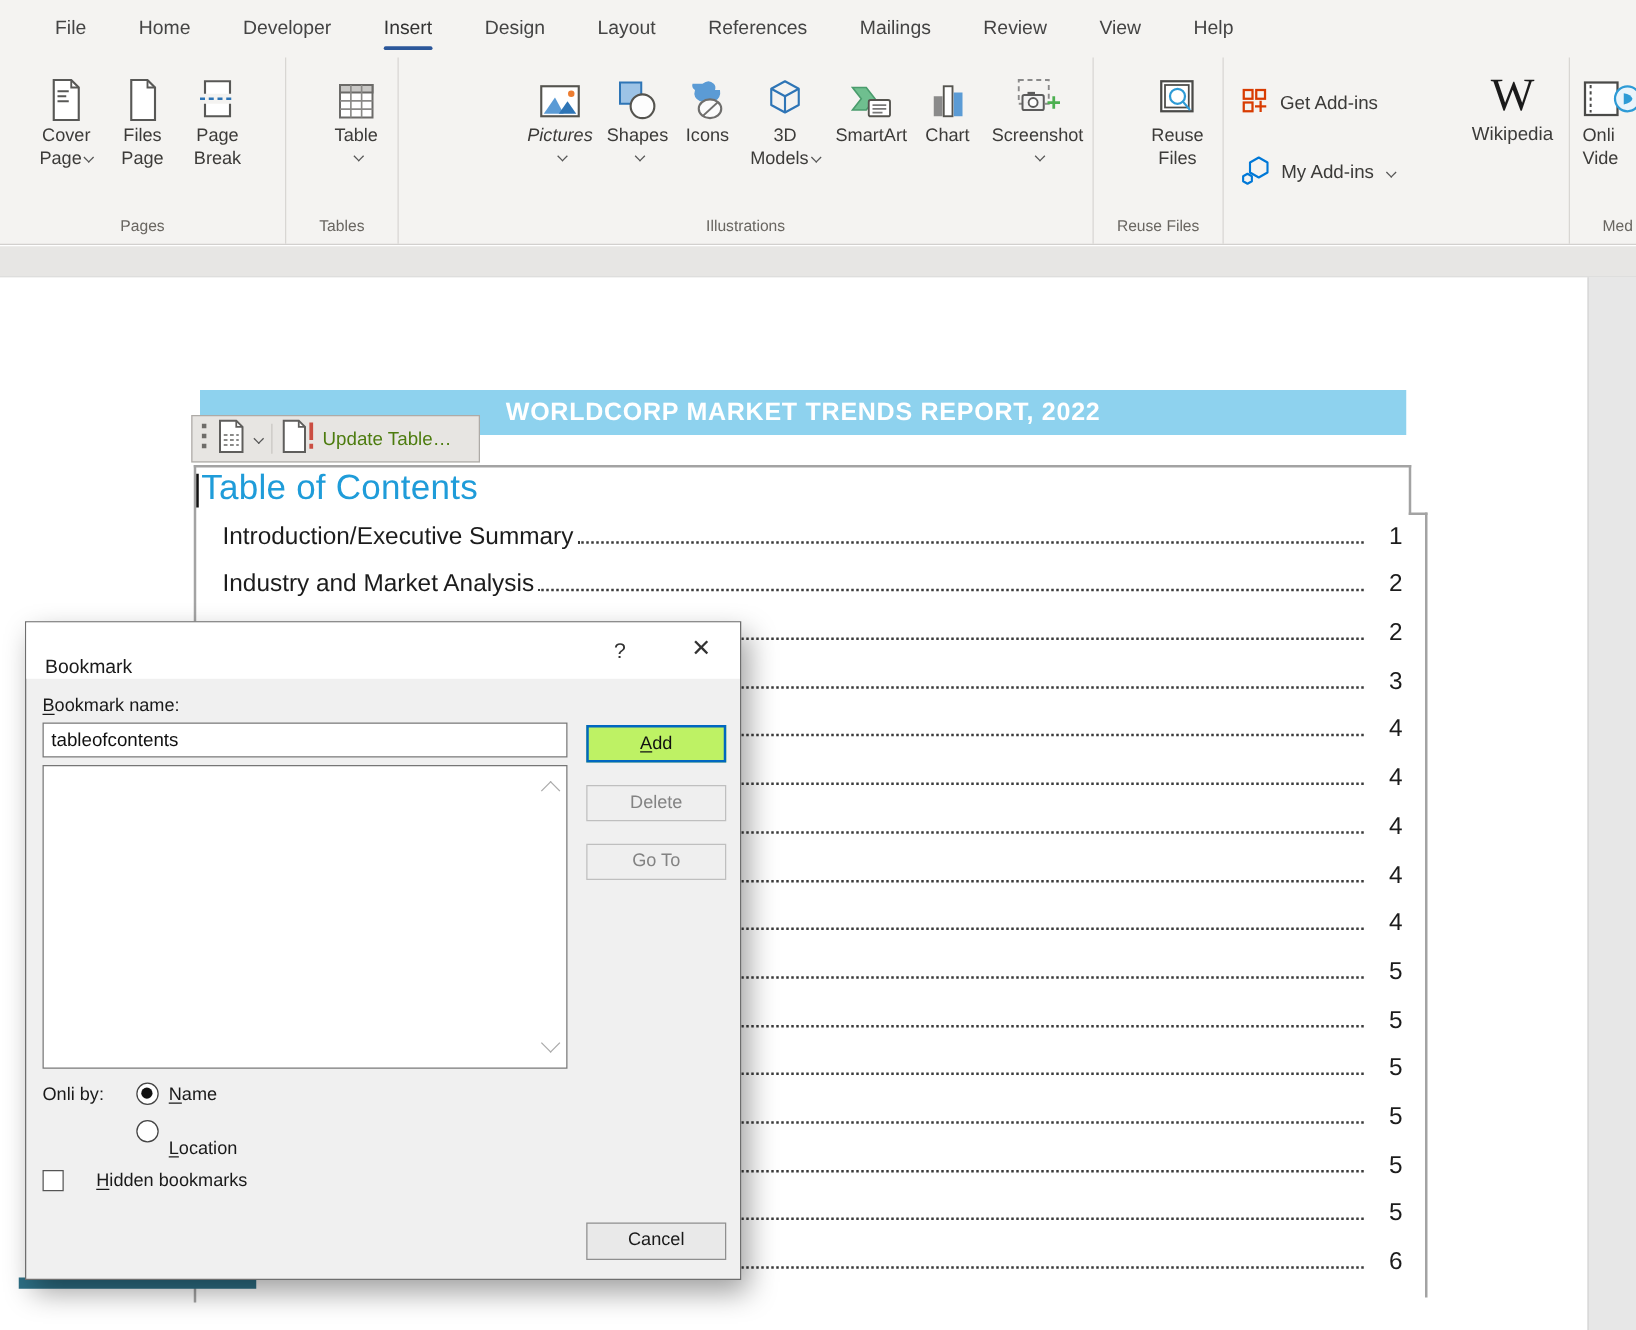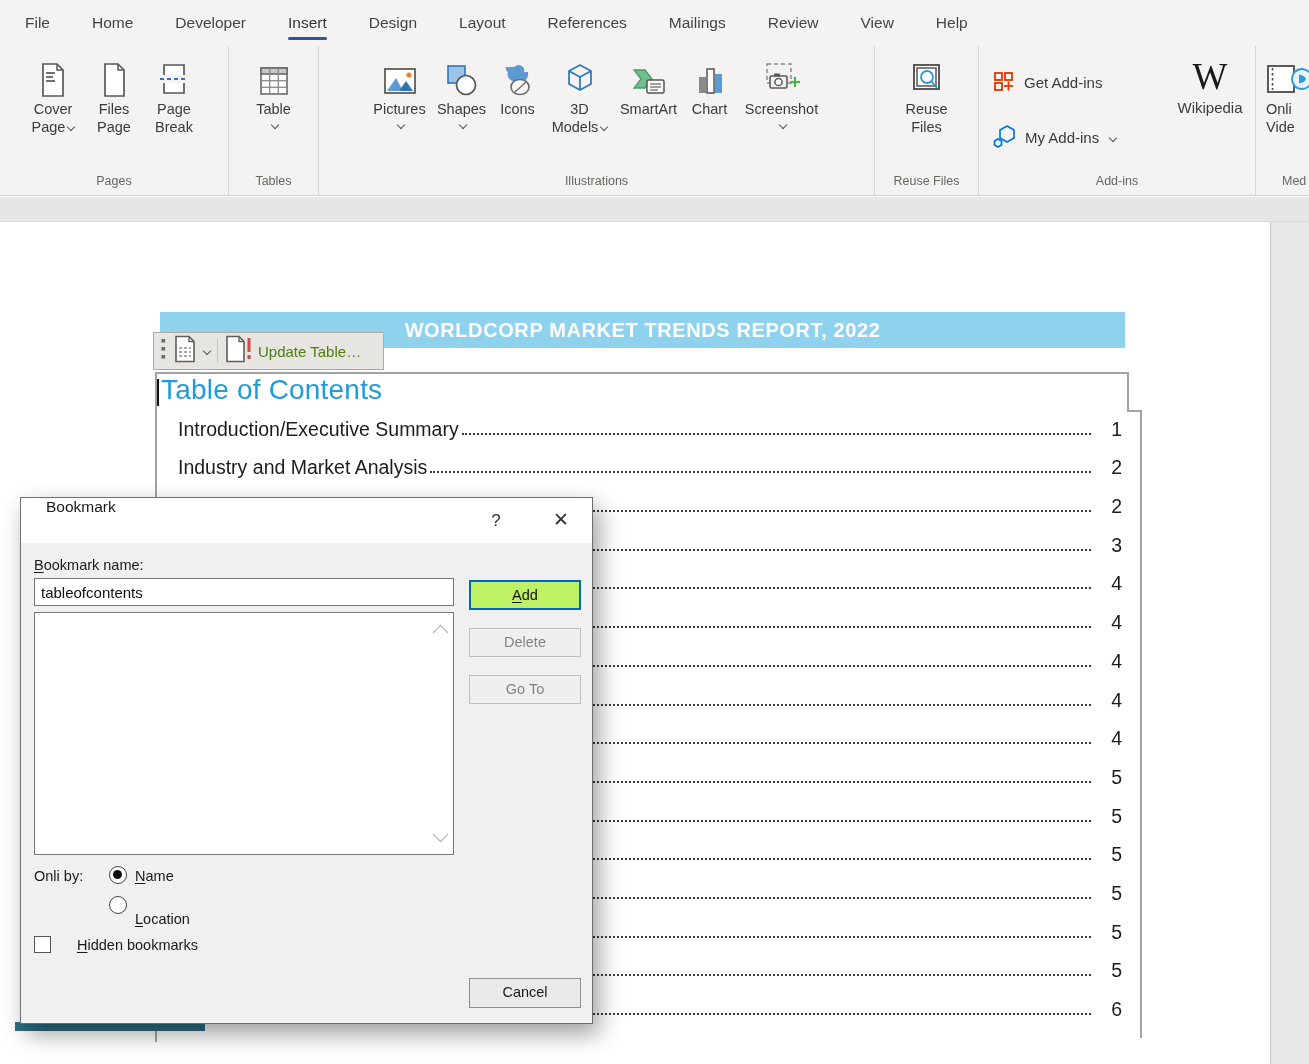--- a/index.html
+++ b/index.html
@@ -2,27 +2,27 @@
 <html><head>
 <meta charset="utf-8">
 <style>
   * { margin:0; padding:0; box-sizing:border-box; }
   html,body { width:1309px; height:1064px; overflow:hidden; }
   body { font-family:"Liberation Sans", sans-serif; background:#fff; position:relative; }
   u { text-decoration:underline; text-underline-offset:2px; }
 
   
   .ribbon { position:absolute; top:0; left:0; width:1309px; height:196px; background:#f4f3f1; border-bottom:1px solid #d2d0ce; z-index:20; }
-  .tabs { height:45px; display:flex; align-items:center; padding-left:25px; gap:42px; }
+  .tabs { height:45px; display:flex; align-items:center; padding-left:44px; gap:42px; }
   .tab { font-size:15.5px; color:#444; height:45px; display:flex; align-items:center; position:relative; white-space:nowrap; cursor:pointer; }
   .tab.active { color:#333; }
   .tab.active::after { content:""; position:absolute; left:0; right:0; bottom:5px; height:3.5px; background:#2b579a; border-radius:2px; }
   .groups { position:absolute; top:46px; left:0; height:149px; display:flex; width:1309px; }
   .rgroup { display:flex; flex-direction:column; border-right:1px solid #d8d6d3; height:100%; }
-  .rbtns { flex:1; display:flex; justify-content:center; gap:2px; padding-top:3px; }
+  .rbtns { flex:1; display:flex; justify-content:flex-end; gap:2px; padding-top:3px; }
   .rglabel { height:23px; line-height:19px; text-align:center; font-size:12.5px; color:#696661; white-space:nowrap; }
   .rbtn { display:flex; flex-direction:column; align-items:center; padding-top:4px; cursor:pointer; }
   .ric { height:48px; display:flex; align-items:flex-end; justify-content:center; padding-bottom:2px; }
   .rlbl { font-size:14.5px; color:#3c3b39; line-height:17.5px; text-align:center; white-space:nowrap; }
   .chv { display:inline-block; width:6px; height:6px; border-right:1.5px solid #555; border-bottom:1.5px solid #555; transform:rotate(45deg); margin-left:3px; vertical-align:2px; }
   .chv-row { height:13px; display:flex; align-items:flex-start; justify-content:center; padding-top:3px; }
   .stacked { display:flex; flex-direction:column; padding-top:20px; gap:17px; }
   .sbtn { display:flex; align-items:center; gap:8px; height:27px; font-size:15px; color:#3c3b39; cursor:pointer; white-space:nowrap; }
   .wiki-w { font-family:"Liberation Serif", serif; font-size:37px; color:#1a1a1a; line-height:40px; }
   .media-group { flex:1; overflow:hidden; border-right:none !important; }
@@ -51,21 +51,21 @@
   .toc-row { height:38.7px; display:flex; align-items:flex-end; padding-bottom:7px; }
   .toc-title { font-size:19.5px; color:#1c1c1c; line-height:20px; white-space:nowrap; }
   .leader { flex:1; border-bottom:2.6px dotted #3b3b3b; margin:0 5px 4px 3px; }
   .toc-page { font-size:19.5px; color:#1c1c1c; line-height:20px; width:26px; text-align:right; }
 
   .teal-bar { position:absolute; left:15px; top:1022px; width:190px; height:9px; background:#2d7086; z-index:4; }
 
   
   .dialog { position:absolute; left:20px; top:497px; width:573px; height:527px; background:#f0f0f0; border:1px solid #6e6e6e;
             box-shadow:6px 10px 22px rgba(0,0,0,0.38); z-index:10; }
-  .dlg-titlebar { height:45px; background:#fff; display:flex; align-items:flex-start; padding-left:25px; position:relative; }
+  .dlg-titlebar { height:45px; background:#fff; display:flex; align-items:flex-end; padding-left:15px; position:relative; }
   .dlg-title { font-size:15.5px; color:#1a1a1a; }
   .dlg-help { position:absolute; left:460px; top:0; width:30px; height:45px; text-align:center; line-height:45px; font-size:17px; color:#333; cursor:pointer; }
   .dlg-close { position:absolute; left:518px; top:0; width:44px; height:45px; text-align:center; line-height:43px; font-size:19px; color:#333; cursor:pointer; }
   .dlg-label { position:absolute; font-size:14.5px; color:#1a1a1a; }
   .dlg-input { position:absolute; left:13px; top:80px; width:420px; height:28px; border:1px solid #767676; background:#fff;
                font-family:"Liberation Sans",sans-serif; font-size:15px; color:#111; padding:0 6px; outline:none; }
   .dlg-btn { position:absolute; left:448px; width:112px; height:29px; font-family:"Liberation Sans",sans-serif; font-size:14.5px;
              text-align:center; line-height:27px; cursor:pointer; }
   .btn-add { top:82px; height:30px; background:#bef264; border:2px solid #0067c0; color:#111; line-height:26px; }
   .btn-disabled { background:#efefef; border:1px solid #bfbfbf; color:#838383; cursor:default; }
@@ -159,21 +159,21 @@
           <div class="chv-row">
               <span class="chv"></span>
             </div>
         </div>
       </div>
       <div class="rglabel">Tables</div>
     </div>
 
     <div class="rgroup" style="width:556px;">
       <div class="rbtns">
-        <div class="rbtn" style="width:64px;">
+        <div class="rbtn" style="width:64px;font-style:italic;">
           <div class="ric">
             <svg width="38" height="34" viewBox="0 0 38 34">
                 <rect x="4" y="4" width="30" height="24" fill="#fff" stroke="#55544f" stroke-width="1.7"></rect>
                 <polygon points="6,26 15,13 22,26" fill="#5b9bd5"></polygon>
                 <polygon points="18,26 25,16 32,26" fill="#2e75b6"></polygon>
                 <circle cx="28" cy="10" r="2.6" fill="#ed7d31"></circle>
               </svg>
           </div>
           <div class="rlbl"><span>Pictures</span></div>
           <div class="chv-row">
@@ -307,21 +307,20 @@
             <span class="chv"></span>
           </div>
         </div>
         <div class="rbtn" style="width:86px; padding-top:8px;">
           <div class="ric" style="height:42px;">
               <span class="wiki-w">W</span>
             </div>
           <div class="rlbl" style="font-size:15px;"><span>Wikipedia</span></div>
         </div>
       </div>
-      <div class="rglabel">Add-ins</div>
     </div>
 
     <div class="rgroup media-group">
       <div class="rbtns" style="justify-content:flex-start; padding-left:10px;">
         <div class="rbtn" style="width:92px; align-items:flex-start;">
           <div class="ric">
             <svg width="52" height="36" viewBox="0 0 52 36">
                 <rect x="2" y="3" width="26" height="26" fill="#fff" stroke="#4a4a48" stroke-width="1.8"></rect>
                 <line x1="6.5" y1="5" x2="6.5" y2="27" stroke="#4a4a48" stroke-width="1.6" stroke-dasharray="2.5 2.5"></line>
                 <circle cx="36" cy="16" r="10" fill="#eaf4fb" stroke="#2e9bd6" stroke-width="1.8"></circle>

